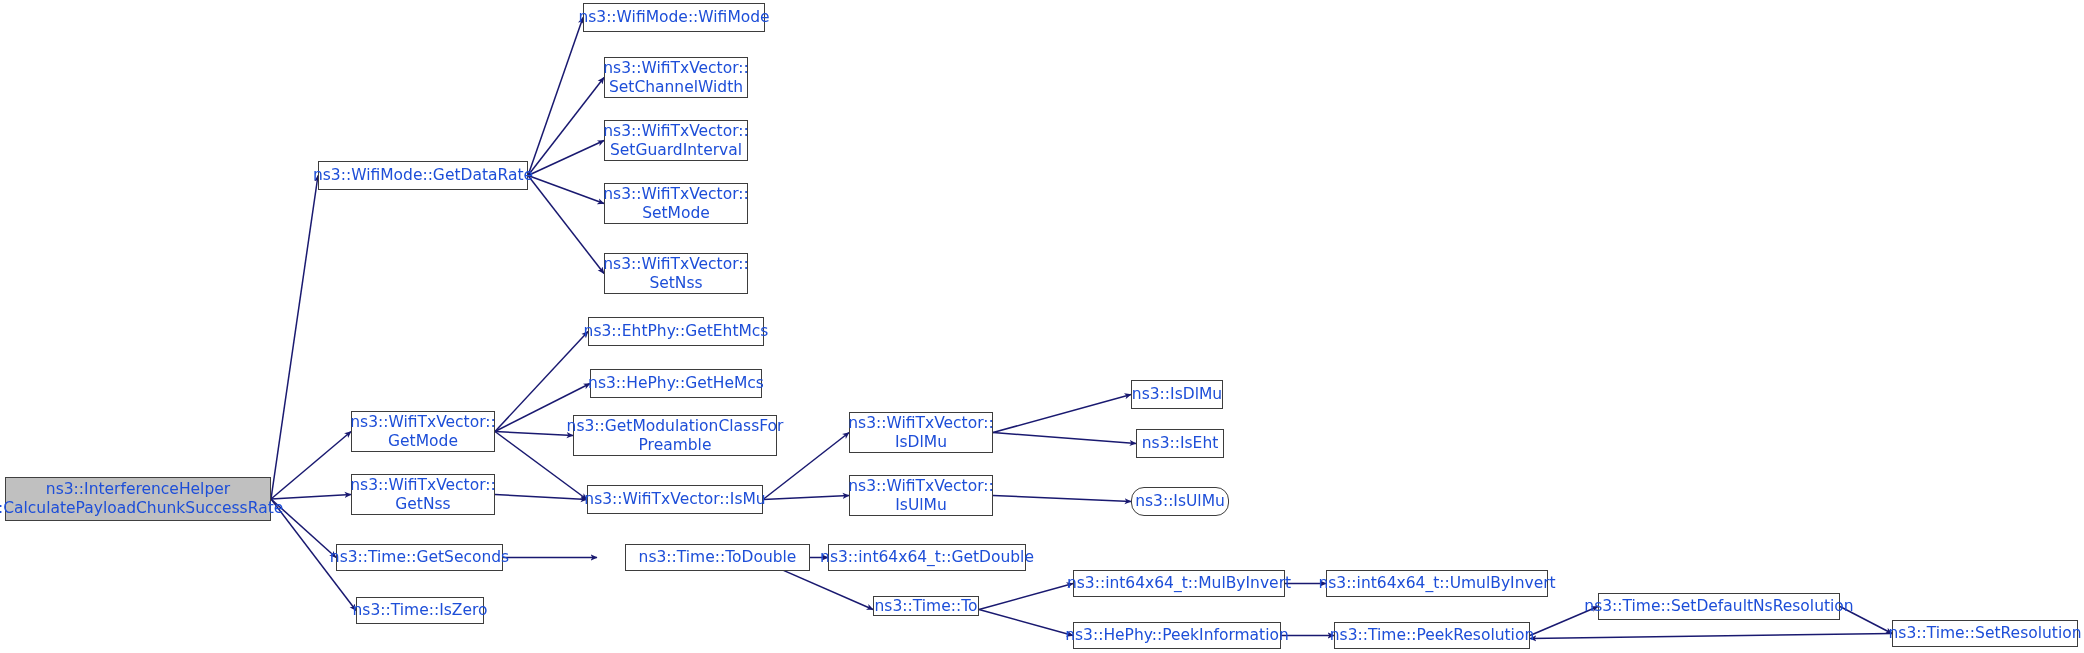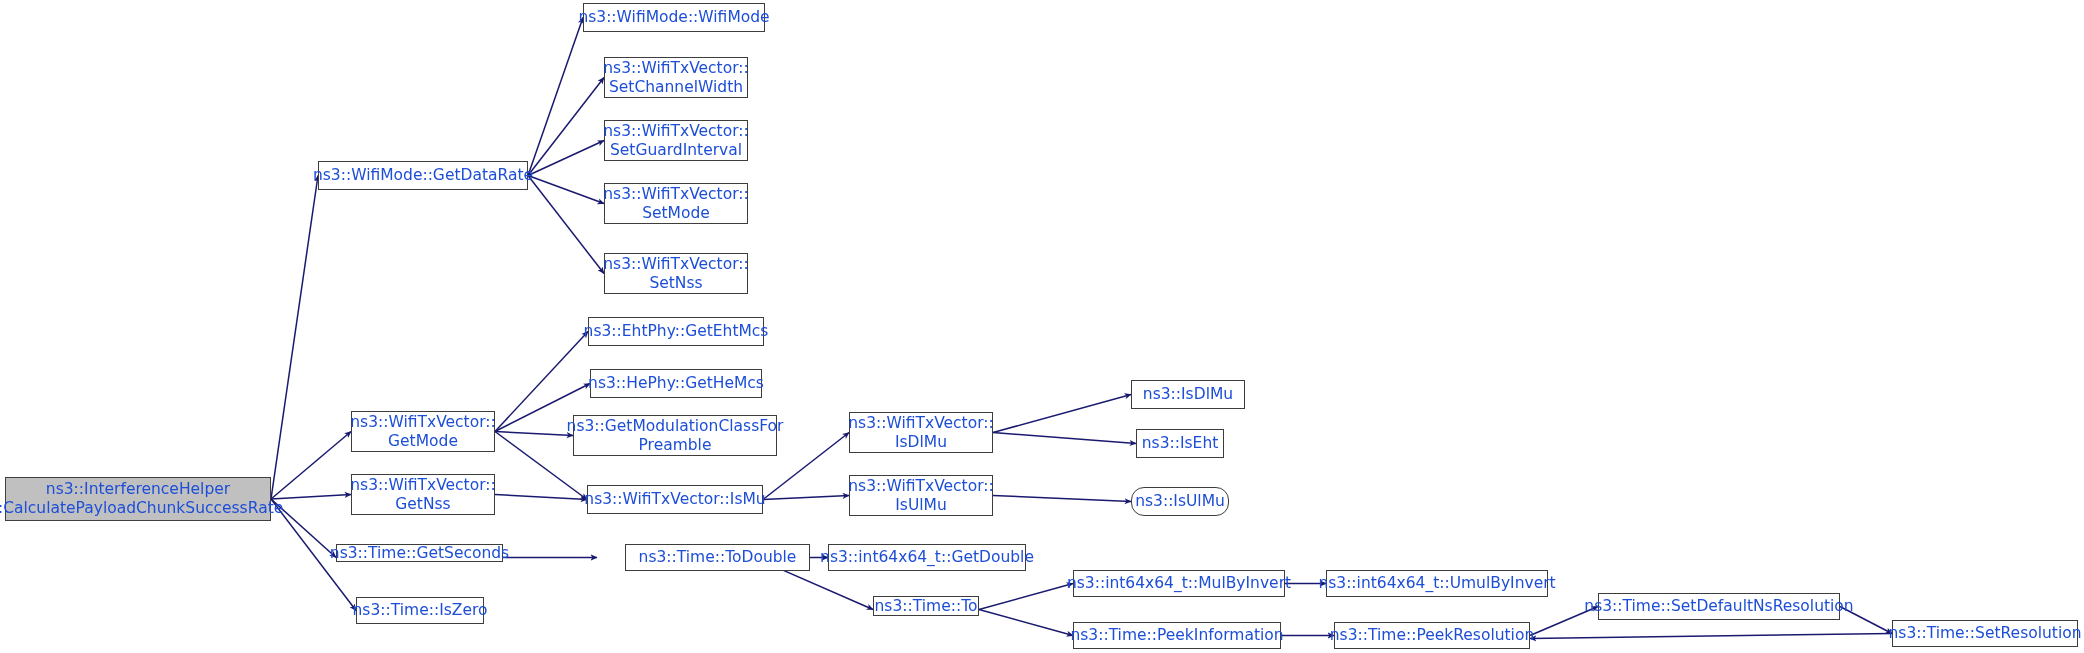--- a/index.html
+++ b/index.html
@@ -109,27 +109,27 @@
 GetNss</span></div>
     <div class="node" style="left: 588px; top: 317px; width: 176px; height: 29px;"><span class="node-label">ns3::EhtPhy::GetEhtMcs</span></div>
     <div class="node" style="left: 590px; top: 369px; width: 172px; height: 29px;"><span class="node-label">ns3::HePhy::GetHeMcs</span></div>
     <div class="node" style="left: 573px; top: 415px; width: 204px; height: 41px;"><span class="node-label">ns3::GetModulationClassFor
 Preamble</span></div>
     <div class="node" style="left: 587px; top: 485px; width: 176px; height: 29px;"><span class="node-label">ns3::WifiTxVector::IsMu</span></div>
     <div class="node" style="left: 849px; top: 412px; width: 144px; height: 41px;"><span class="node-label">ns3::WifiTxVector::
 IsDlMu</span></div>
     <div class="node" style="left: 849px; top: 475px; width: 144px; height: 41px;"><span class="node-label">ns3::WifiTxVector::
 IsUlMu</span></div>
-    <div class="node" style="left: 1131px; top: 380px; width: 114px; height: 29px;"><span class="node-label">ns3::IsDlMu</span></div>
+    <div class="node" style="left: 1131px; top: 380px; width: 92px; height: 29px;"><span class="node-label">ns3::IsDlMu</span></div>
     <div class="node" style="left: 1136px; top: 429px; width: 88px; height: 29px;"><span class="node-label">ns3::IsEht</span></div>
     <div class="node" style="left: 1131px; top: 487px; width: 98px; height: 29px; border-radius: 13px;"><span class="node-label">ns3::IsUlMu</span></div>
-    <div class="node" style="left: 336px; top: 544px; width: 167px; height: 18px;"><span class="node-label">ns3::Time::GetSeconds</span></div>
+    <div class="node" style="left: 336px; top: 544px; width: 167px; height: 27px;"><span class="node-label">ns3::Time::GetSeconds</span></div>
     <div class="node" style="left: 356px; top: 597px; width: 128px; height: 27px;"><span class="node-label">ns3::Time::IsZero</span></div>
     <div class="node" style="left: 597px; top: 544px; width: 185px; height: 27px; margin-left: 28px;"><span class="node-label">ns3::Time::ToDouble</span></div>
     <div class="node" style="left: 828px; top: 544px; width: 198px; height: 27px;"><span class="node-label">ns3::int64x64_t::GetDouble</span></div>
     <div class="node" style="left: 873px; top: 596px; width: 106px; height: 20px;"><span class="node-label">ns3::Time::To</span></div>
     <div class="node" style="left: 1073px; top: 570px; width: 212px; height: 27px;"><span class="node-label">ns3::int64x64_t::MulByInvert</span></div>
-    <div class="node" style="left: 1073px; top: 622px; width: 208px; height: 27px;"><span class="node-label">ns3::Time::PeekInformation</span></div>
+    <div class="node" style="left: 1073px; top: 622px; width: 208px; height: 27px;"><span class="node-label">ns3::HePhy::PeekInformation</span></div>
     <div class="node" style="left: 1326px; top: 570px; width: 222px; height: 27px;"><span class="node-label">ns3::int64x64_t::UmulByInvert</span></div>
     <div class="node" style="left: 1334px; top: 622px; width: 196px; height: 27px;"><span class="node-label">ns3::Time::PeekResolution</span></div>
     <div class="node" style="left: 1598px; top: 593px; width: 242px; height: 27px;"><span class="node-label">ns3::Time::SetDefaultNsResolution</span></div>
     <div class="node" style="left: 1892px; top: 620px; width: 186px; height: 27px;"><span class="node-label">ns3::Time::SetResolution</span></div>
   </div>
 
 </body></html>

